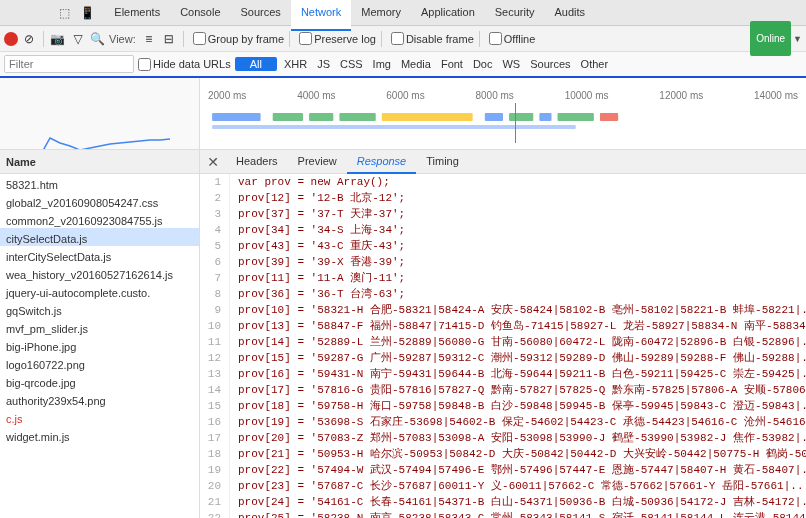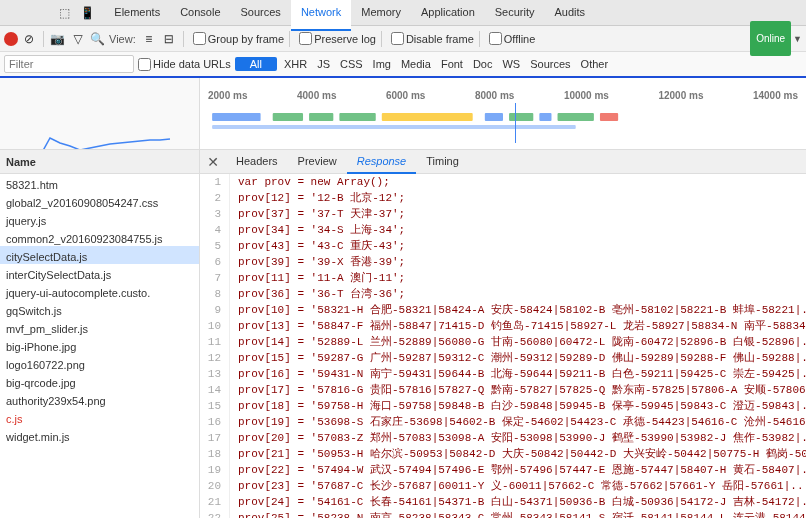--- a/index.html
+++ b/index.html
@@ -92,21 +92,20 @@
     }
 
     
     #timeline {
       background: #fff;
       border-bottom: 1px solid #ddd;
       height: 72px;
       display: flex;
       position: relative;
       overflow: hidden;
-      font-weight: bold;
     }
     #timeline-left {
       width: 200px;
       border-right: 1px solid #ddd;
       background: #f9f9f9;
       display: flex; align-items: center; justify-content: center;
       font-size: 10px; color: #999;
     }
     #timeline-right {
       flex: 1;
@@ -326,24 +325,24 @@
 
 <div id="main">
 
   <div id="file-list">
     <div id="file-list-header">
       <span>Name</span>
     </div>
     <div id="file-list-items">
         <div class="file-item">58321.htm</div>
         <div class="file-item">global2_v20160908054247.css</div>
-        <div class="file-item">jquery.js</div>
         <div class="file-item">common2_v20160923084755.js</div>
         <div class="file-item selected">citySelectData.js</div>
         <div class="file-item">interCitySelectData.js</div>
+        <div class="file-item">wea_history_v20160527162614.js</div>
         <div class="file-item">jquery-ui-autocomplete.custo.</div>
         <div class="file-item">gqSwitch.js</div>
         <div class="file-item">mvf_pm_slider.js</div>
         <div class="file-item">big-iPhone.jpg</div>
         <div class="file-item">logo160722.png</div>
         <div class="file-item">big-qrcode.jpg</div>
         <div class="file-item">authority239x54.png</div>
         <div class="file-item red-text">c.js</div>
         <div class="file-item">widget.min.js</div>
       </div>
@@ -384,21 +383,21 @@
           <div class="code-line">
             <span class="line-number">6</span>
             <span class="code-content">prov[39] = '39-X 香港-39';</span>
           </div>
           <div class="code-line">
             <span class="line-number">7</span>
             <span class="code-content">prov[11] = '11-A 澳门-11';</span>
           </div>
           <div class="code-line">
             <span class="line-number">8</span>
-            <span class="code-content">prov[36] = '36-T 台湾-36';</span>
+            <span class="code-content">prov[36] = '36-T 台湾-63';</span>
           </div>
           <div class="code-line">
             <span class="line-number">9</span>
             <span class="code-content">prov[10] = '58321-H 合肥-58321|58424-A 安庆-58424|58102-B 亳州-58102|58221-B 蚌埠-58221|...</span>
           </div>
           <div class="code-line">
             <span class="line-number">10</span>
             <span class="code-content">prov[13] = '58847-F 福州-58847|71415-D 钓鱼岛-71415|58927-L 龙岩-58927|58834-N 南平-58834|...</span>
           </div>
           <div class="code-line">

